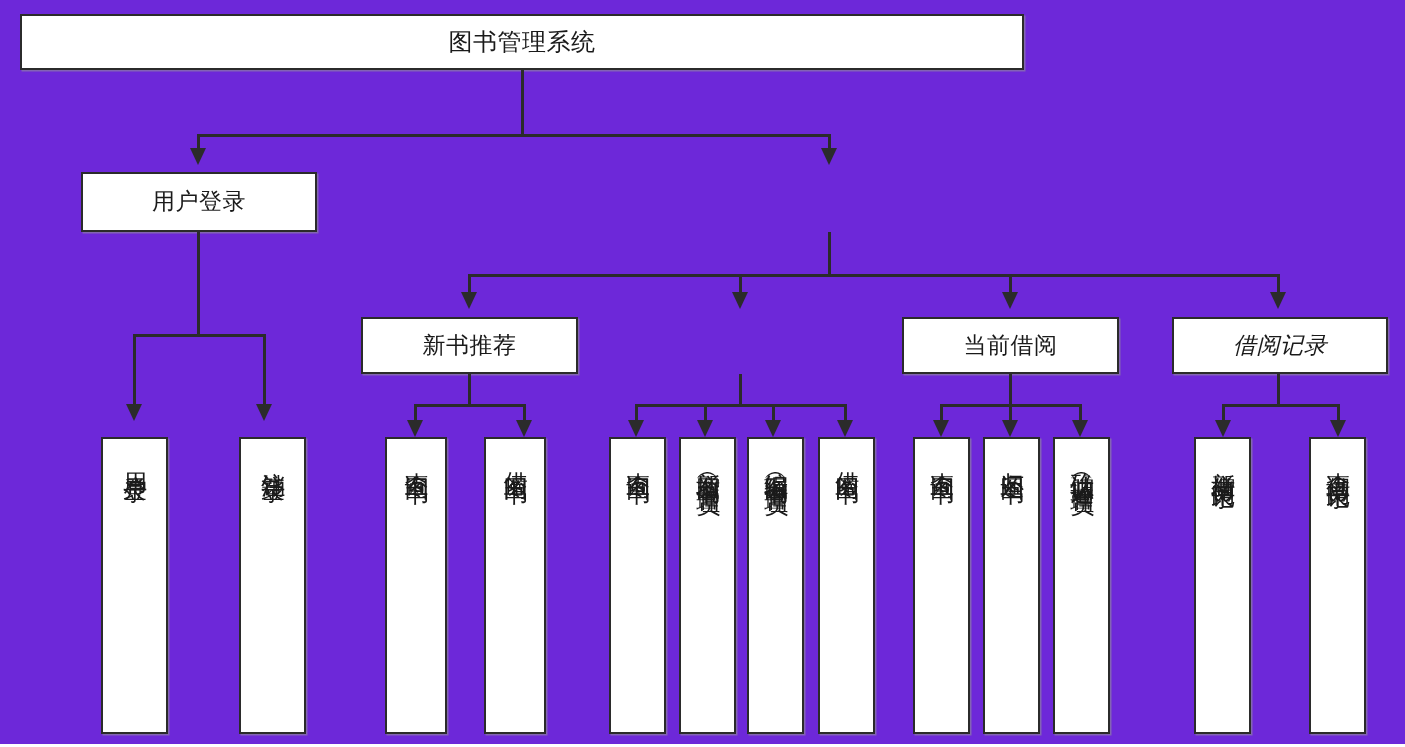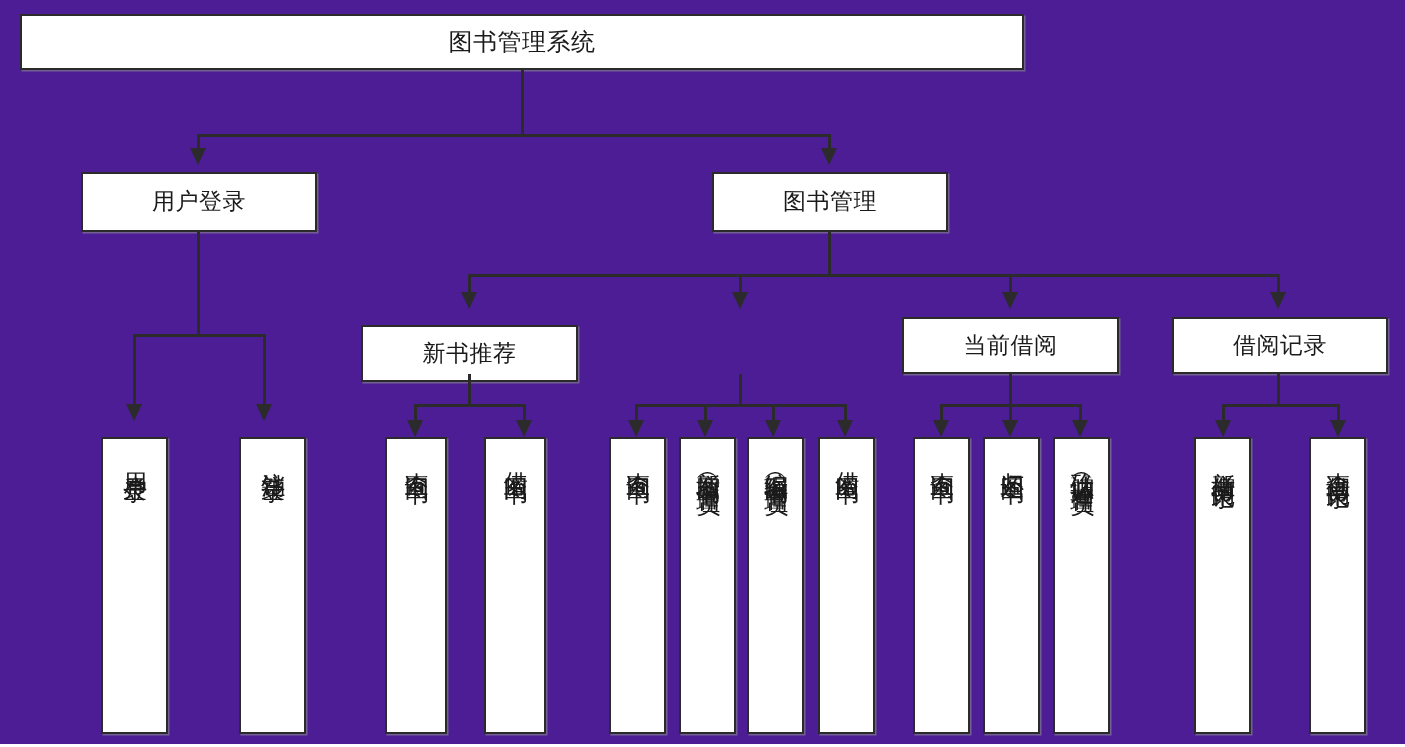--- a/index.html
+++ b/index.html
@@ -4,21 +4,21 @@
 <style>
   html, body {
     margin: 0;
     padding: 0;
     background: #ffffff;
   }
   #canvas {
     position: relative;
     width: 1405px;
     height: 744px;
-    background: #4c1d95;
+    background: #6d28d9;
     font-family: "DejaVu Sans", "Liberation Sans", sans-serif;
     overflow: hidden;
   }
   
   .node {
     position: absolute;
     box-sizing: border-box;
     background: #ffffff;
     border: 2px solid #2b2b2b;
     display: flex;
@@ -89,23 +89,20 @@
 
   <div class="ln v" style="left:197px; top:134px; width:3px; height:18px;"></div>
   <div class="arrow" style="left:190px; top:148px;"></div>
 
   <div class="ln v" style="left:828px; top:134px; width:3px; height:18px;"></div>
   <div class="arrow" style="left:821px; top:148px;"></div>
 
   <div class="node h" style="left:81px; top:172px; width:236px; height:60px;">
     <span>用户登录</span>
   </div>
-  <div class="node h" style="left:712px; top:172px; width:236px; height:60px;">
-    <span>图书管理</span>
-  </div>
 
   <div class="ln v" style="left:197px; top:232px; width:3px; height:104px;"></div>
   <div class="ln h" style="left:133px; top:334px; width:132px; height:3px;"></div>
   <div class="ln v" style="left:133px; top:334px; width:3px; height:74px;"></div>
   <div class="arrow" style="left:126px; top:404px;"></div>
   <div class="ln v" style="left:263px; top:334px; width:3px; height:74px;"></div>
   <div class="arrow" style="left:256px; top:404px;"></div>
 
   <div class="ln v" style="left:828px; top:232px; width:3px; height:44px;"></div>
   <div class="ln h" style="left:468px; top:274px; width:812px; height:3px;"></div>
@@ -115,27 +112,27 @@
 
   <div class="ln v" style="left:739px; top:274px; width:3px; height:22px;"></div>
   <div class="arrow" style="left:732px; top:292px;"></div>
 
   <div class="ln v" style="left:1009px; top:274px; width:3px; height:22px;"></div>
   <div class="arrow" style="left:1002px; top:292px;"></div>
 
   <div class="ln v" style="left:1277px; top:274px; width:3px; height:22px;"></div>
   <div class="arrow" style="left:1270px; top:292px;"></div>
 
-  <div class="node h" style="left:361px; top:317px; width:217px; height:57px;margin-top:8px;">
+  <div class="node h" style="left:361px; top:317px; width:217px; height:57px;">
     <span>新书推荐</span>
   </div>
   <div class="node h" style="left:902px; top:317px; width:217px; height:57px;">
     <span>当前借阅</span>
   </div>
-  <div class="node h" style="left:1172px; top:317px; width:216px; height:57px;">
+  <div class="node h" style="left:1172px; top:317px; width:216px; height:57px;font-style:italic;">
     <span>借阅记录</span>
   </div>
 
   <div class="ln v" style="left:468px; top:374px; width:3px; height:32px;"></div>
   <div class="ln h" style="left:414px; top:404px; width:112px; height:3px;"></div>
   <div class="ln v" style="left:414px; top:404px; width:3px; height:20px;"></div>
   <div class="arrow" style="left:407px; top:420px;"></div>
   <div class="ln v" style="left:523px; top:404px; width:3px; height:20px;"></div>
   <div class="arrow" style="left:516px; top:420px;"></div>
 

